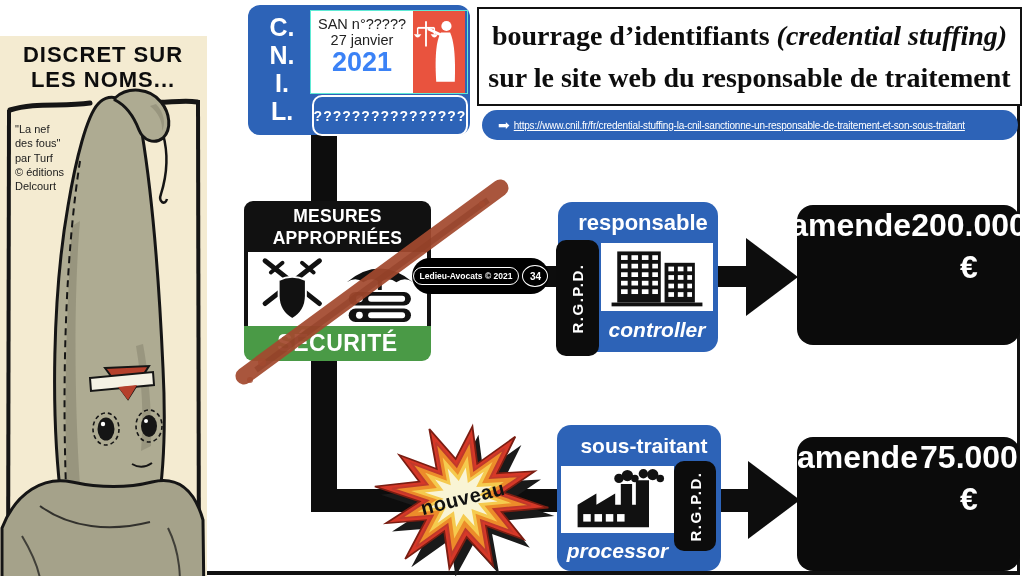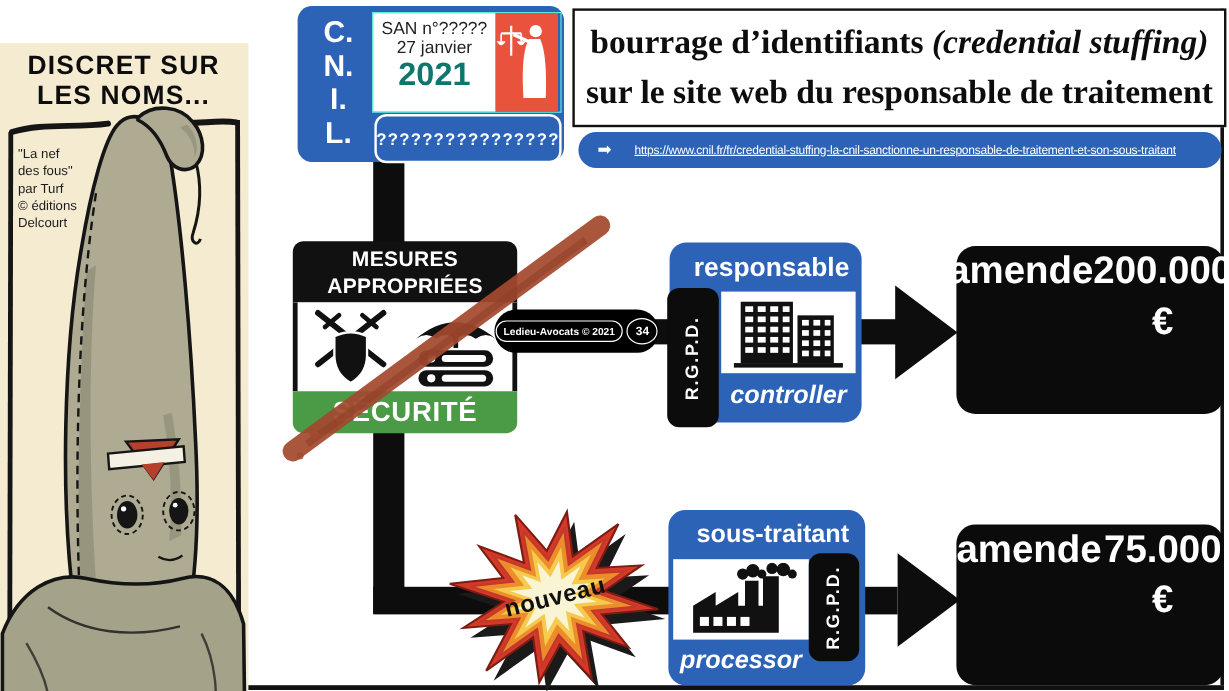--- a/index.html
+++ b/index.html
@@ -20,38 +20,38 @@
 
   
   .cnil-box{left:248px;top:5px;width:222px;height:130px;background:#2d63b7;border-radius:12px;}
   .cnil-acronym{left:8px;top:4px;width:52px;height:120px;color:#fff;font-weight:800;
                 font-size:25px;line-height:1.13;text-align:center;display:flex;
                 flex-direction:column;justify-content:center;}
   .san-card{left:62px;top:5px;width:156px;height:82px;border:1px solid #5eead4;display:flex;}
   .san-left{width:102px;background:#fff;text-align:center;color:#222;padding-top:5px;}
   .san-ref{font-size:14.5px;}
   .san-date{font-size:14.5px;}
-  .san-year{font-size:27px;font-weight:800;color:#0f766e;line-height:1.1;}
+  .san-year{font-size:27px;font-weight:800;color:#3b82f6;line-height:1.1;}
   .justice-panel{width:52px;background:#e9533e;}
   .redacted-pill{left:64px;top:90px;width:152px;height:37px;background:#2d63b7;
                  border:2px solid #fff;border-radius:10px;color:#fff;font-weight:700;
                  font-size:14px;letter-spacing:1px;}
 
   
   .headline{left:477px;top:7px;width:541px;height:95px;border:2px solid #111;background:#fff;
             font-family:"Liberation Serif",serif;color:#0d0d0d;text-align:center;
             display:flex;flex-direction:column;justify-content:center;font-size:28px;
             font-weight:700;line-height:1.5;}
   .headline .it{font-style:italic;}
 
   
   .url-pill{left:482px;top:110px;width:536px;height:30px;background:#2d63b7;border-radius:16px;
             display:flex;align-items:center;color:#fff;}
   .url-arrow{margin-left:16px;font-size:14px;font-family:"DejaVu Sans",sans-serif;}
-  .url-text{margin-left:19px;font-size:10px;letter-spacing:-0.2px;text-decoration:underline;white-space:nowrap;}
+  .url-text{margin-left:4px;font-size:10px;letter-spacing:-0.2px;text-decoration:underline;white-space:nowrap;}
 
   
   .measures{left:244px;top:201px;width:187px;height:160px;}
   .m-head{height:51px;background:#111;border-radius:9px 9px 0 0;color:#fff;text-align:center;
           font-weight:800;font-size:17.5px;line-height:1.25;padding-top:5px;box-sizing:border-box;
           letter-spacing:.3px;}
   .m-body{height:74px;background:#fff;border-left:4px solid #111;border-right:4px solid #111;
           box-sizing:border-box;}
   .m-foot{height:35px;background:#4a9a46;border-radius:0 0 9px 9px;color:#fff;text-align:center;
           font-weight:800;font-size:23px;line-height:35px;letter-spacing:.5px;}

